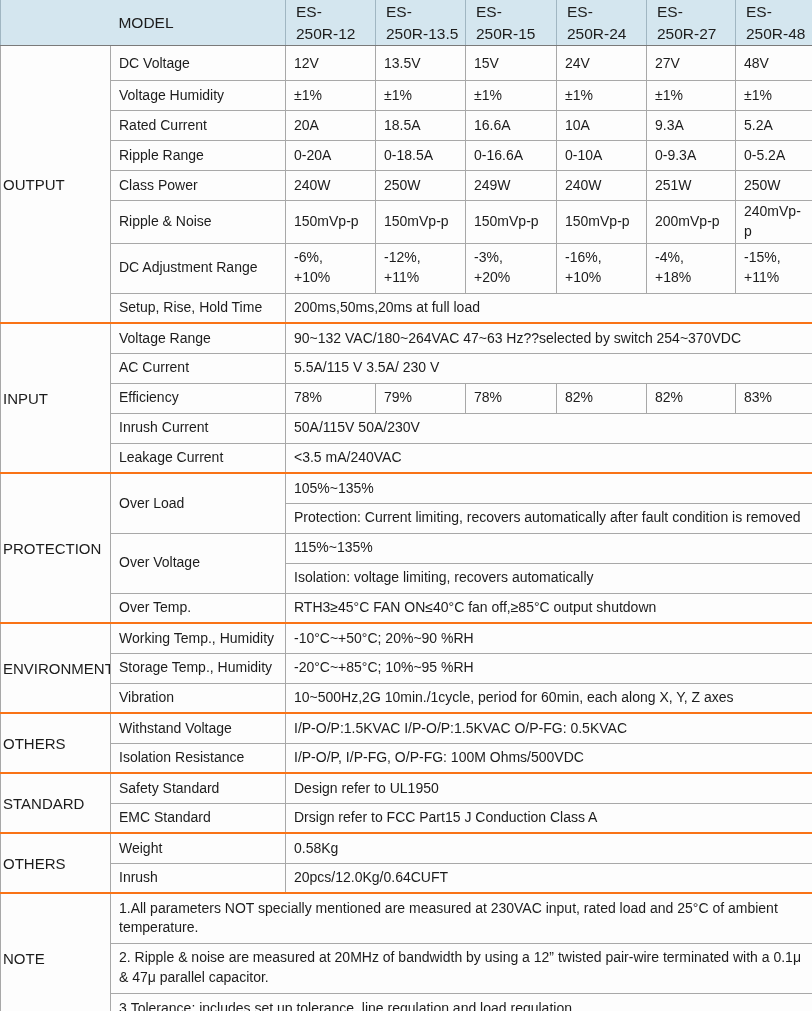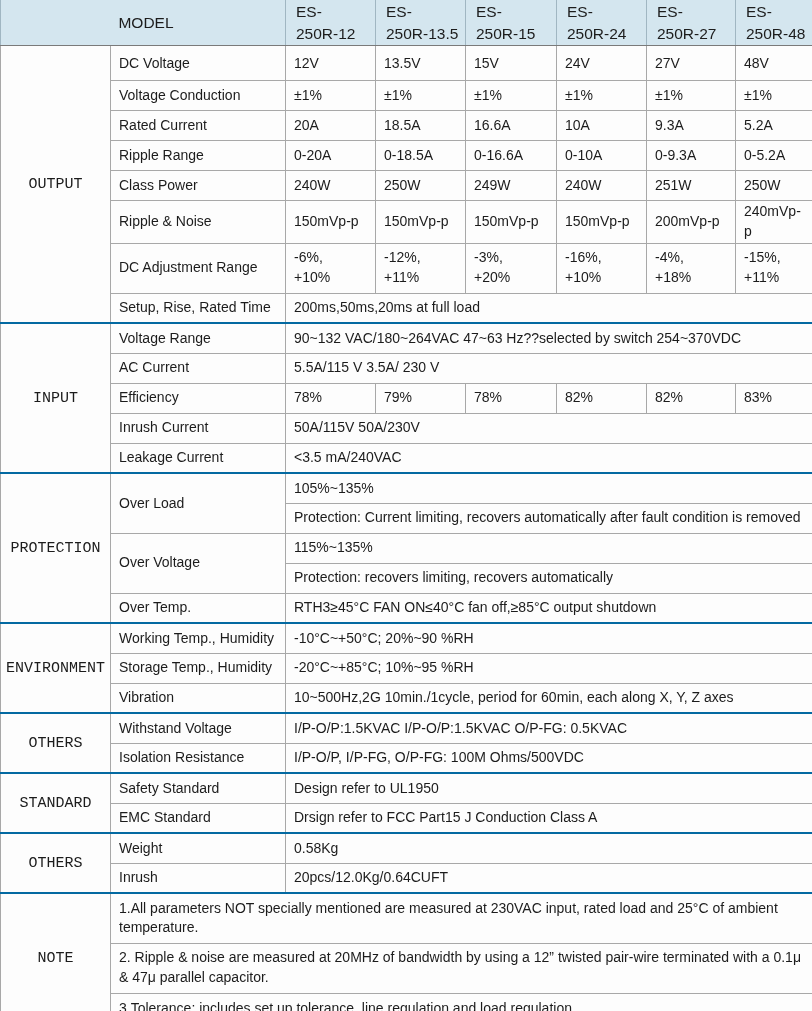--- a/index.html
+++ b/index.html
@@ -25,26 +25,24 @@
   .spec-table th {
     background: #d4e6ef;
     border-color: #a0b6c2;
     border-top: none;
     border-bottom: 1px solid #7a7a7a;
     font-size: 15.5px;
     padding-left: 10px;
   }
   .spec-table th.model { text-align: center; }
   .spec-table td.sec {
-    text-align: center;
     font-size: 15px;
     padding: 0 2px;
-    font-family: Liberation Mono, monospace;
-  }
-  .spec-table tr.sec-top > td { border-top: 2px solid #0369a1; margin-left: 18px; }
+  }
+  .spec-table tr.sec-top > td { border-top: 2px solid #f97316; margin-left: 18px; }
   .spec-table td:last-child, .spec-table th:last-child { border-right: none; }
   .spec-table tr:last-child > td { border-bottom: none; }
   .nowrap { white-space: nowrap; }
   tr.h45 { height: 45px; padding-left: 16px; }
   tr.h35 { height: 35px; }
   tr.h30 { height: 30px; }
   tr.h50 { height: 50px; }
   tr.h31 { height: 31px; }
 </style>
 </head>
@@ -84,21 +82,21 @@
       <td class="sec" rowspan="8">OUTPUT</td>
       <td>DC Voltage</td>
       <td>12V</td>
       <td>13.5V</td>
       <td>15V</td>
       <td>24V</td>
       <td>27V</td>
       <td>48V</td>
     </tr>
     <tr class="h30">
-      <td>Voltage Conduction</td>
+      <td>Voltage Humidity</td>
       <td>±1%</td>
       <td>±1%</td>
       <td>±1%</td>
       <td>±1%</td>
       <td>±1%</td>
       <td>±1%</td>
     </tr>
     <tr class="h30">
       <td>Rated Current</td>
       <td>20A</td>
@@ -144,21 +142,21 @@
       <td>-3%,
 +20%</td>
       <td>-16%,
 +10%</td>
       <td>-4%,
 +18%</td>
       <td>-15%,
 +11%</td>
     </tr>
     <tr class="h30">
-      <td>Setup, Rise, Rated Time</td>
+      <td>Setup, Rise, Hold Time</td>
       <td colspan="6">200ms,50ms,20ms at full load</td>
     </tr>
 
     <tr class="h30 sec-top">
       <td class="sec" rowspan="5">INPUT</td>
       <td>Voltage Range</td>
       <td colspan="6">90~132 VAC/180~264VAC 47~63 Hz??selected by switch 254~370VDC</td>
     </tr>
     <tr class="h30">
       <td>AC Current</td>
@@ -188,21 +186,21 @@
       <td colspan="6">105%~135%</td>
     </tr>
     <tr class="h30">
       <td colspan="6" class="nowrap">Protection: Current limiting, recovers automatically after fault condition is removed</td>
     </tr>
     <tr class="h30">
       <td rowspan="2">Over Voltage</td>
       <td colspan="6">115%~135%</td>
     </tr>
     <tr class="h30">
-      <td colspan="6">Protection: recovers limiting, recovers automatically</td>
+      <td colspan="6">Isolation: voltage limiting, recovers automatically</td>
     </tr>
     <tr class="h30">
       <td>Over Temp.</td>
       <td colspan="6">RTH3≥45°C FAN ON≤40°C fan off,≥85°C output shutdown</td>
     </tr>
 
     <tr class="h30 sec-top">
       <td class="sec" rowspan="3">ENVIRONMENT</td>
       <td>Working Temp., Humidity</td>
       <td colspan="6">-10°C~+50°C; 20%~90 %RH</td>

